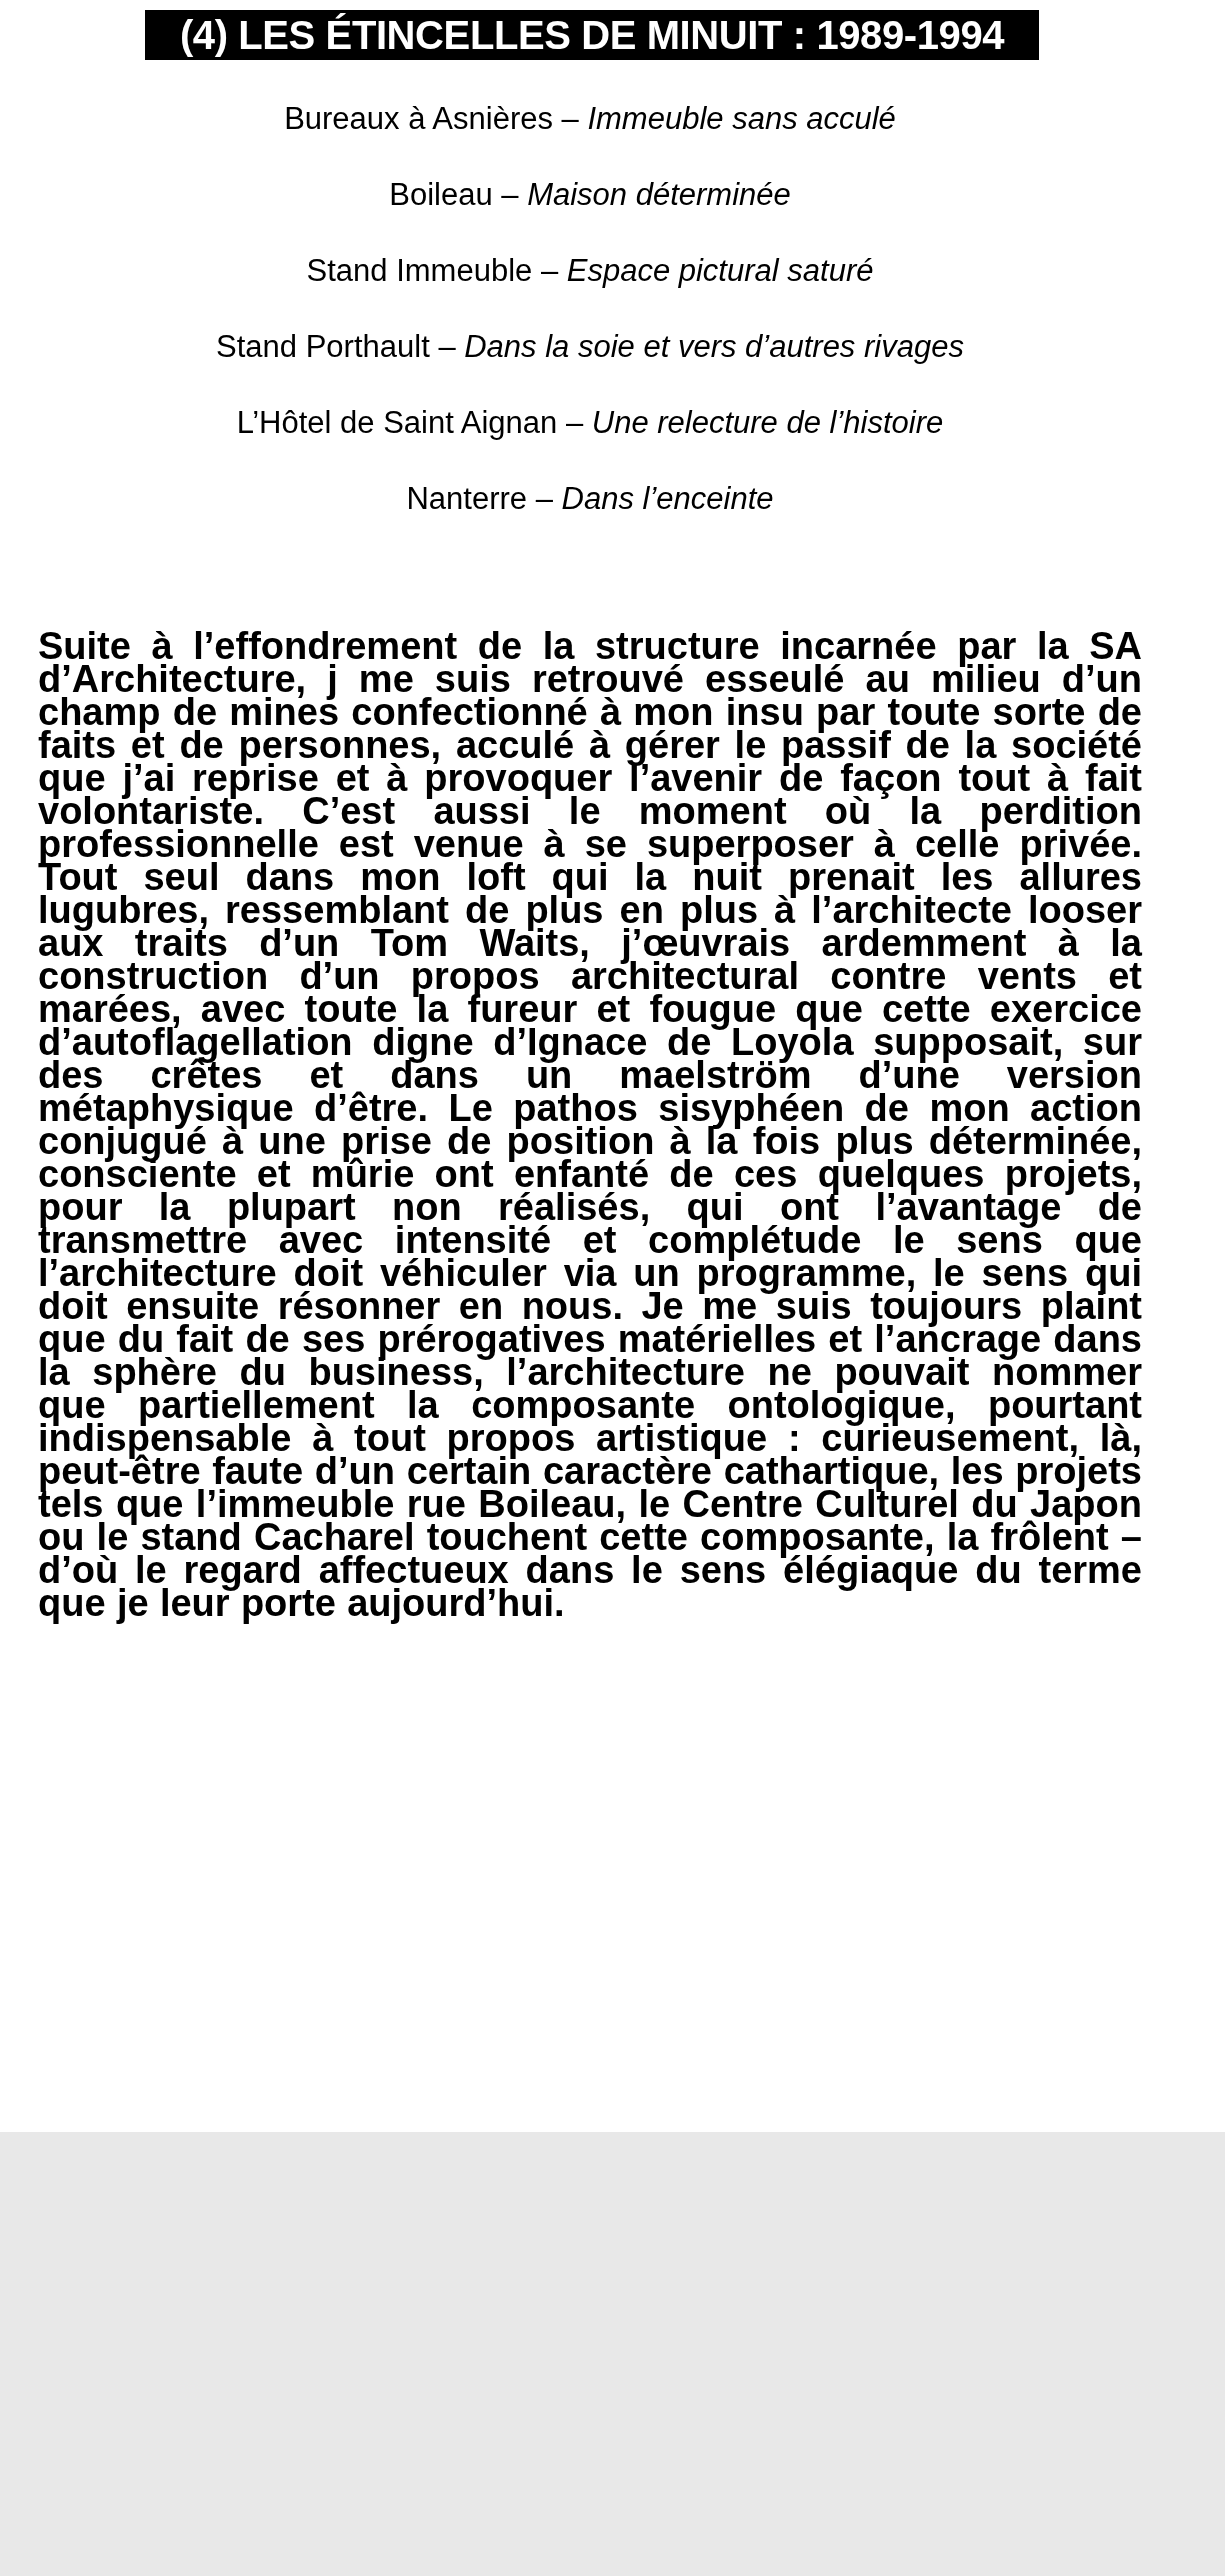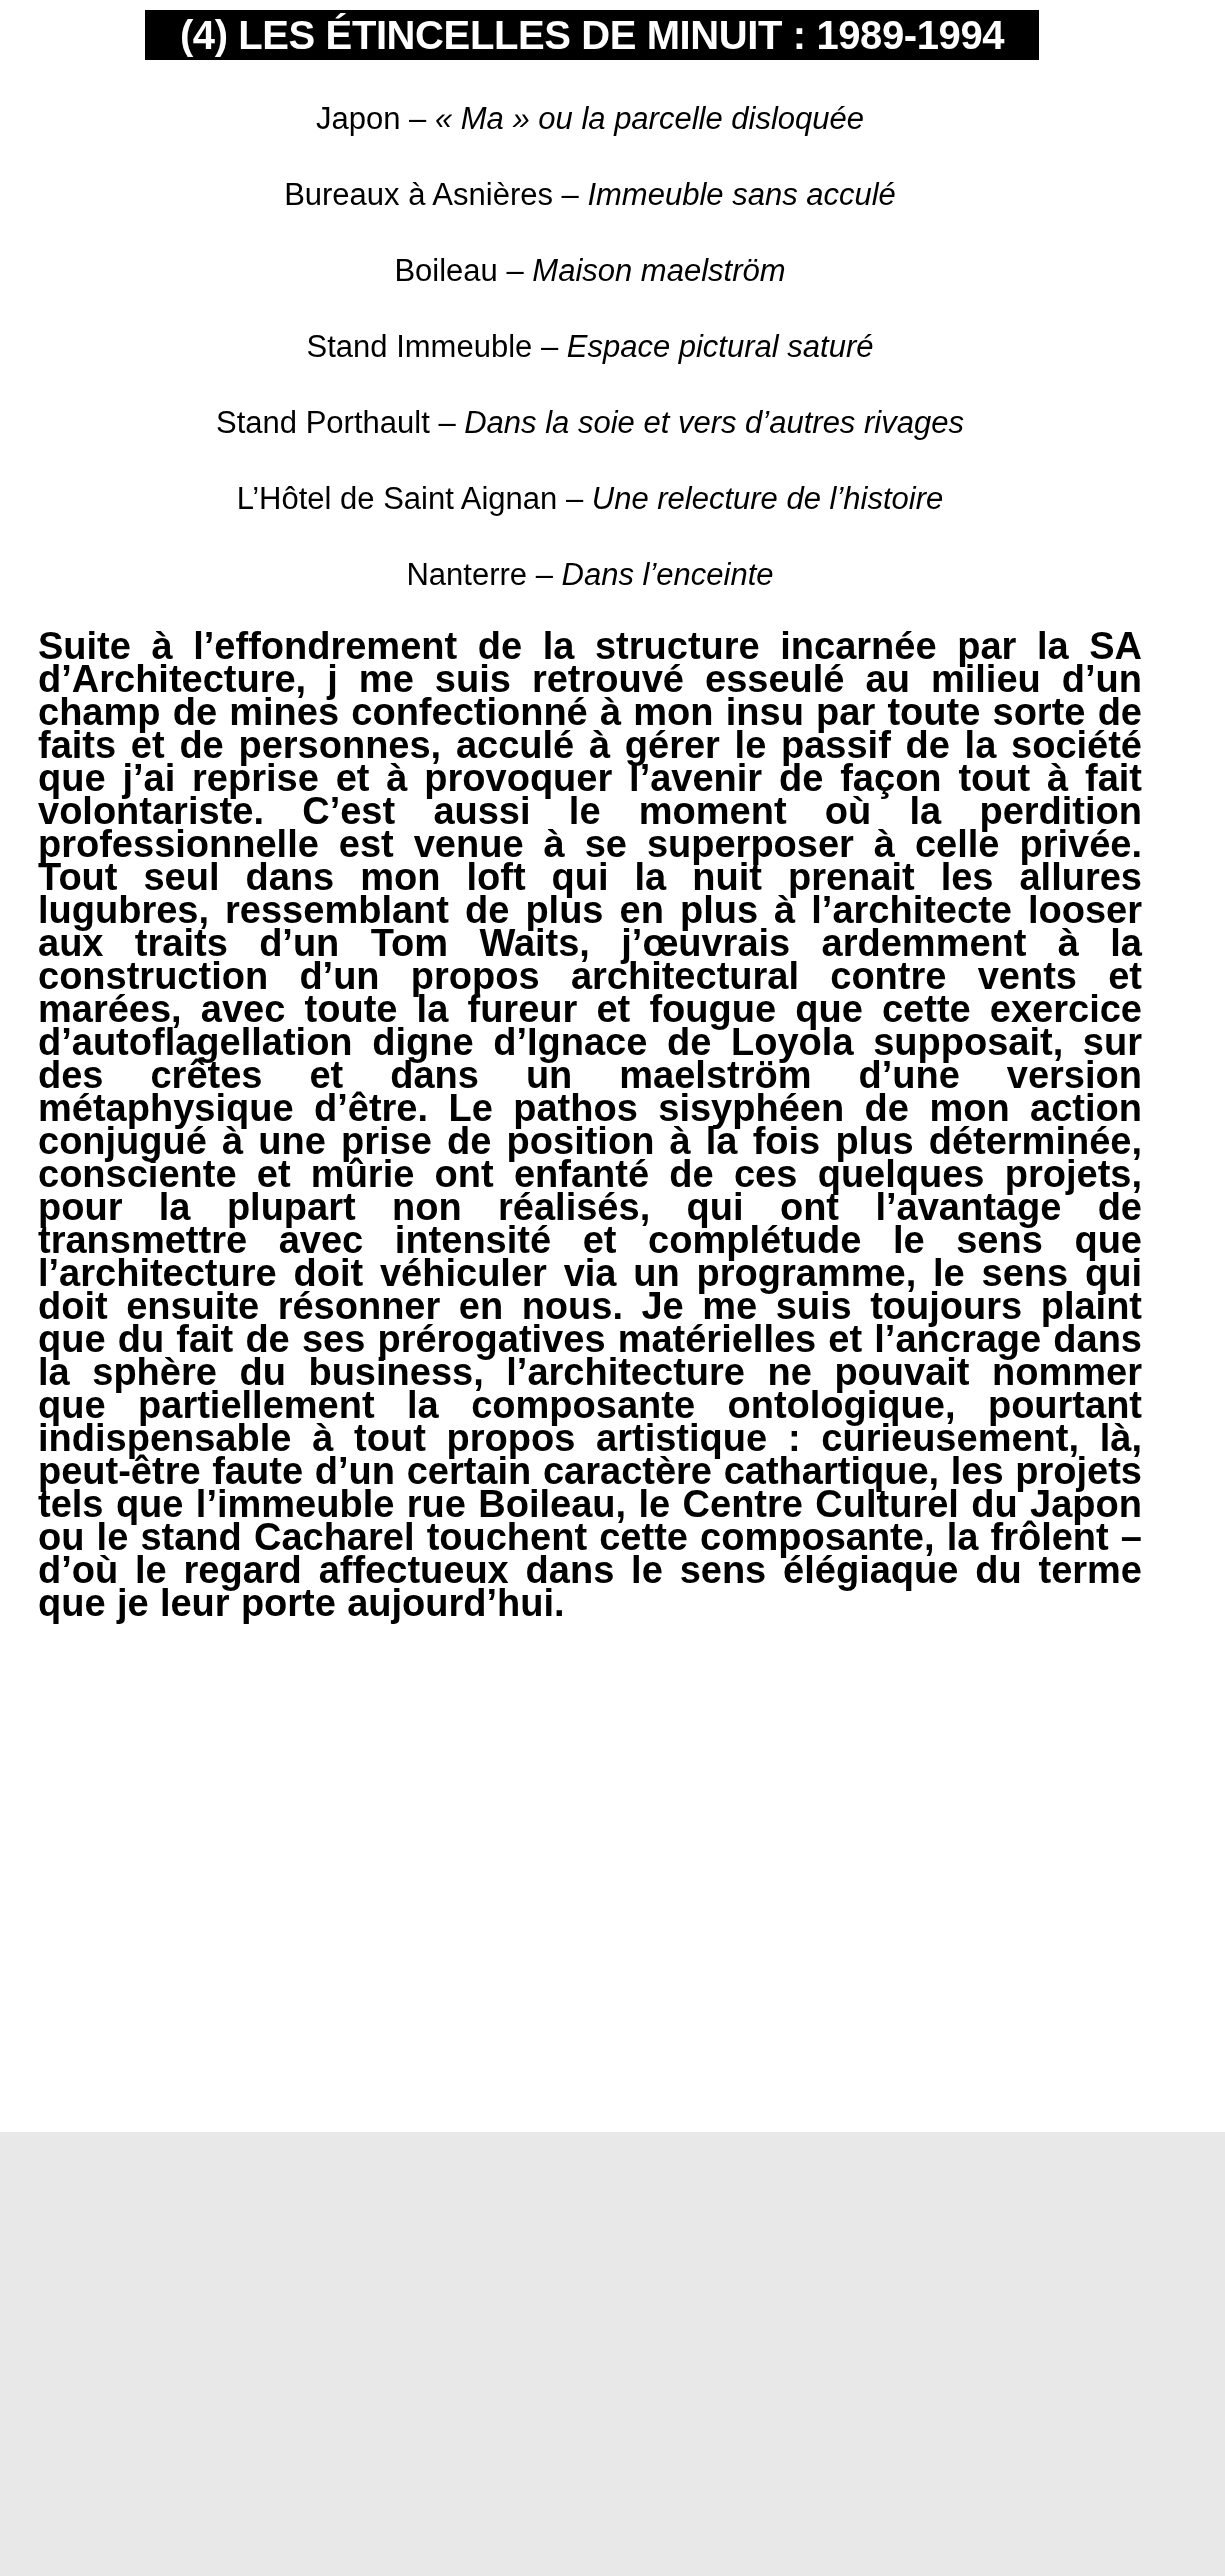--- a/index.html
+++ b/index.html
@@ -71,23 +71,22 @@
 </head>
 <body>
 
 <div class="page">
 
   <div class="title-bar">
     <span class="title-text">(4) LES ÉTINCELLES DE MINUIT : 1989-1994</span>
   </div>
 
   <div class="project-list">
-    <div class="project-line"><span class="name">Japon</span><span class="dash"> – </span><span class="subtitle">« Ma » ou la parcelle disloquée</span></div>
     <div class="project-line"><span class="name">Bureaux à Asnières</span><span class="dash"> – </span><span class="subtitle">Immeuble sans acculé</span></div>
-    <div class="project-line"><span class="name">Boileau</span><span class="dash"> – </span><span class="subtitle">Maison maelström</span></div>
+    <div class="project-line"><span class="name">Boileau</span><span class="dash"> – </span><span class="subtitle">Maison déterminée</span></div>
     <div class="project-line"><span class="name">Stand Immeuble</span><span class="dash"> – </span><span class="subtitle">Espace pictural saturé</span></div>
     <div class="project-line"><span class="name">Stand Porthault</span><span class="dash"> – </span><span class="subtitle">Dans la soie et vers d’autres rivages</span></div>
     <div class="project-line"><span class="name">L’Hôtel de Saint Aignan</span><span class="dash"> – </span><span class="subtitle">Une relecture de l’histoire</span></div>
     <div class="project-line"><span class="name">Nanterre</span><span class="dash"> – </span><span class="subtitle">Dans l’enceinte</span></div>
   </div>
 
   <p class="body-paragraph">Suite à l’effondrement de la structure incarnée par la SA d’Architecture, j me suis retrouvé esseulé au milieu d’un champ de mines confectionné à mon insu par toute sorte de faits et de personnes, acculé à gérer le passif de la société que j’ai reprise et à provoquer l’avenir de façon tout à fait volontariste. C’est aussi le moment où la perdition professionnelle est venue à se superposer à celle privée. Tout seul dans mon loft qui la nuit prenait les allures lugubres, ressemblant de plus en plus à l’architecte looser aux traits d’un Tom Waits, j’œuvrais ardemment à la construction d’un propos architectural contre vents et marées, avec toute la fureur et fougue que cette exercice d’autoflagellation digne d’Ignace de Loyola supposait, sur des crêtes et dans un maelström d’une version métaphysique d’être. Le pathos sisyphéen de mon action conjugué à une prise de position à la fois plus déterminée, consciente et mûrie ont enfanté de ces quelques projets, pour la plupart non réalisés, qui ont l’avantage de transmettre avec intensité et complétude le sens que l’architecture doit véhiculer via un programme, le sens qui doit ensuite résonner en nous. Je me suis toujours plaint que du fait de ses prérogatives matérielles et l’ancrage dans la sphère du business, l’architecture ne pouvait nommer que partiellement la composante ontologique, pourtant indispensable à tout propos artistique : curieusement, là, peut-être faute d’un certain caractère cathartique, les projets tels que l’immeuble rue Boileau, le Centre Culturel du Japon ou le stand Cacharel touchent cette composante, la frôlent – d’où le regard affectueux dans le sens élégiaque du terme que je leur porte aujourd’hui.</p>
 
 
 </div>

